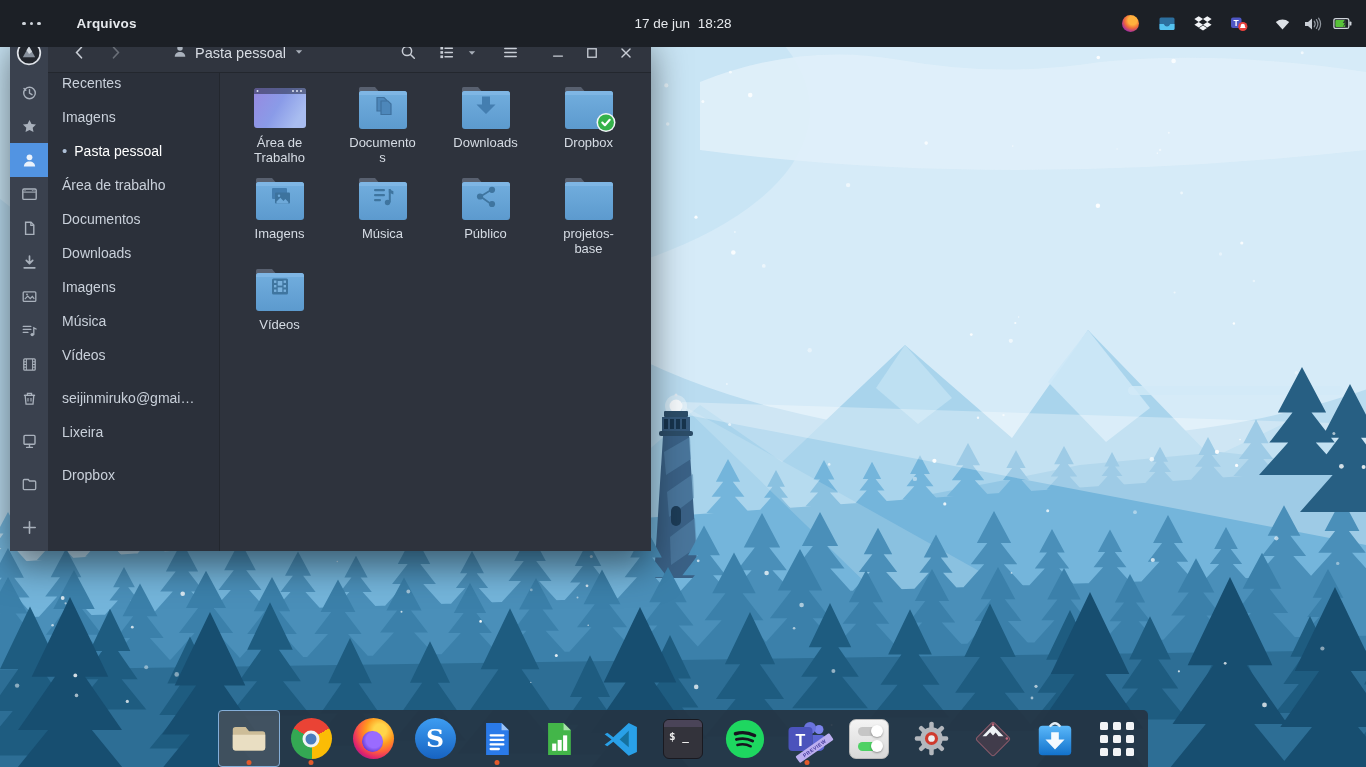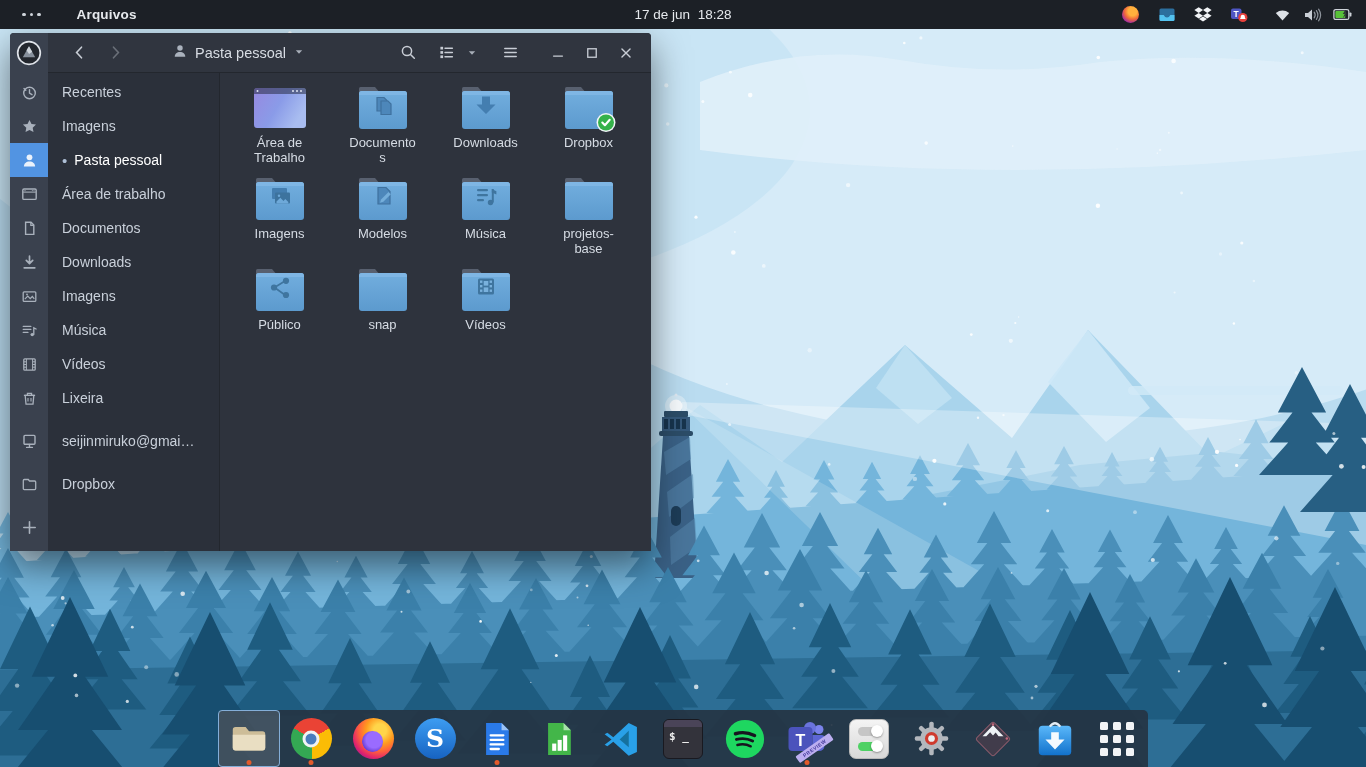--- a/index.html
+++ b/index.html
@@ -3,21 +3,21 @@
 <meta charset="utf-8">
 <style>
   *{margin:0;padding:0;box-sizing:border-box}
   html,body{width:1366px;height:767px;overflow:hidden;background:#9fcfe9;
     font-family:"Liberation Sans","DejaVu Sans",sans-serif;}
   #desktop{position:relative;width:1366px;height:767px;overflow:hidden}
   #wallpaper{position:absolute;inset:0;z-index:0}
   #wallpaper svg{display:block}
 
   
-  #topbar{position:absolute;top:0;left:0;right:0;height:29px;background:#1c2026;
+  #topbar{position:absolute;top:0;left:0;right:0;height:47px;background:#1c2026;
     color:#e6e9ed;display:flex;align-items:center;z-index:60;font-size:13.5px}
   .tb-left{display:flex;align-items:center;gap:30px;padding-left:16px}
   .tb-dots{display:flex;gap:4px;cursor:pointer;padding:4px 6px}
   .tb-dots i{width:3.5px;height:3.5px;border-radius:50%;background:#cfd4da;display:block}
   .tb-app{font-weight:bold;letter-spacing:.2px;cursor:pointer}
   .tb-clock{position:absolute;left:50%;transform:translateX(-50%);font-weight:normal;white-space:pre;cursor:pointer}
   .tb-tray{margin-left:auto;display:flex;align-items:center;gap:17px;padding-right:14px}
   .tb-tray .sys{display:flex;align-items:center;gap:11px;margin-left:8px}
   .tray-ic{display:flex;align-items:center;justify-content:center;width:19px;height:19px;cursor:pointer}
   .tray-ffn{width:17px;height:17px;border-radius:50%;
@@ -40,21 +40,21 @@
   .pathbtn{display:flex;align-items:center;gap:7px;margin-left:38px;cursor:pointer;color:#d7dce3;
     font-size:14.5px;padding:3px 6px;border-radius:3px}
   .hgroup{margin-left:auto;display:flex;align-items:center}
   .hgroup .hbtn{margin-left:12px}
   .hbtn.small{width:18px;margin-left:4px}
   .hbtn.wc{margin-left:8px}
   .hgroup .menu-gap{margin-left:16px}
   .hgroup .wc-first{margin-left:22px}
   .win-body{flex:1;display:flex;min-height:0}
   .sidebar-labels{width:172px;background:#2b303a;border-right:1px solid #23272e;padding-top:2px;flex-shrink:0}
-  .side-row{height:34px;display:flex;align-items:center;padding-left:14px;color:#c9d0da;font-size:14px;cursor:pointer}
+  .side-row{height:34px;display:flex;padding-left:14px;color:#c9d0da;font-size:14px;cursor:pointer}
   .side-row.gap{margin-top:9px}
   .side-row .bullet{color:#aebfd6;margin-right:7px;font-size:15px;line-height:1}
   .side-row.selected span.lbl{color:#fff}
   .files-main{flex:1;background:#2e333d;min-width:0}
   .files-grid{display:grid;grid-template-columns:repeat(4,103px);grid-auto-rows:91px;padding:6px 0 0 8px;align-content:start}
   .file-item{display:flex;flex-direction:column;align-items:center;cursor:pointer;padding-top:2px}
   .file-icon{width:66px;height:54px}
   .file-icon svg{width:66px;height:54px;display:block}
   .file-label{font-size:13px;color:#d6dce4;text-align:center;line-height:1.15;max-width:70px;
     overflow-wrap:anywhere;margin-top:1px}
@@ -522,25 +522,25 @@
             </div>
             <div class="side-row">
               <span class="lbl">Imagens</span>
             </div>
             <div class="side-row">
               <span class="lbl">Música</span>
             </div>
             <div class="side-row">
               <span class="lbl">Vídeos</span>
             </div>
+            <div class="side-row gap">
+              <span class="lbl">seijinmiruko@gmai…</span>
+            </div>
             <div class="side-row">
               <span class="lbl">Lixeira</span>
-            </div>
-            <div class="side-row gap">
-              <span class="lbl">seijinmiruko@gmai…</span>
             </div>
             <div class="side-row gap">
               <span class="lbl">Dropbox</span>
             </div>
           </div>
         <div class="files-main">
           <div class="files-grid" id="files-grid">
               <div class="file-item">
                 <span class="file-icon">
                   <svg viewBox="0 0 66 54">
@@ -644,67 +644,31 @@
                   <svg viewBox="0 0 66 54">
                     <defs>
                       <linearGradient id="fg" x1="0" y1="0" x2="0" y2="1">
                         <stop offset="0" stop-color="#72aede"></stop>
                         <stop offset="1" stop-color="#5c9ace"></stop>
                       </linearGradient>
                     </defs>
                     <path d="M9 7.5q0-1.5 1.5-1.5H25l6 7H9z" fill="#58606f"></path>
                     <rect x="9" y="10" width="48" height="38" rx="3" fill="url(#fg)"></rect>
                     <path d="M9 13q0-3 3-3h42q3 0 3 3v1H9z" fill="#7fb6e4"></path>
-                    <g>
-                      <path d="M28 15.5h8l4 4V32H28z" fill="#4d87ba" stroke="#3f719e" stroke-width="1.2"></path>
-                      <path d="M31 27.5l7.5-7.5 2.3 2.3-7.5 7.5-3.3 1z" fill="#75aeda"></path>
-                    </g>
-                  </svg>
-                </span>
-                <span class="file-label">Modelos</span>
-              </div>
-              <div class="file-item">
-                <span class="file-icon">
-                  <svg viewBox="0 0 66 54">
-                    <defs>
-                      <linearGradient id="fg" x1="0" y1="0" x2="0" y2="1">
-                        <stop offset="0" stop-color="#72aede"></stop>
-                        <stop offset="1" stop-color="#5c9ace"></stop>
-                      </linearGradient>
-                    </defs>
-                    <path d="M9 7.5q0-1.5 1.5-1.5H25l6 7H9z" fill="#58606f"></path>
-                    <rect x="9" y="10" width="48" height="38" rx="3" fill="url(#fg)"></rect>
-                    <path d="M9 13q0-3 3-3h42q3 0 3 3v1H9z" fill="#7fb6e4"></path>
                     <g fill="#3f759f">
                       <rect x="24" y="17" width="11" height="2.3" rx="1.1"></rect>
                       <rect x="24" y="22" width="11" height="2.3" rx="1.1"></rect>
                       <rect x="24" y="27" width="7" height="2.3" rx="1.1"></rect>
                       <circle cx="37.5" cy="30.5" r="2.7"></circle>
                       <rect x="38.8" y="17" width="2" height="13.5"></rect>
                       <path d="M38.8 17l4.6 2.2v3.4l-4.6-2.2z"></path>
                     </g>
                   </svg>
                 </span>
                 <span class="file-label">Música</span>
-              </div>
-              <div class="file-item">
-                <span class="file-icon">
-                  <svg viewBox="0 0 66 54">
-                    <defs>
-                      <linearGradient id="fg" x1="0" y1="0" x2="0" y2="1">
-                        <stop offset="0" stop-color="#72aede"></stop>
-                        <stop offset="1" stop-color="#5c9ace"></stop>
-                      </linearGradient>
-                    </defs>
-                    <path d="M9 7.5q0-1.5 1.5-1.5H25l6 7H9z" fill="#58606f"></path>
-                    <rect x="9" y="10" width="48" height="38" rx="3" fill="url(#fg)"></rect>
-                    <path d="M9 13q0-3 3-3h42q3 0 3 3v1H9z" fill="#7fb6e4"></path>
-                  </svg>
-                </span>
-                <span class="file-label">projetos-base</span>
               </div>
               <div class="file-item">
                 <span class="file-icon">
                   <svg viewBox="0 0 66 54">
                     <defs>
                       <linearGradient id="fg" x1="0" y1="0" x2="0" y2="1">
                         <stop offset="0" stop-color="#72aede"></stop>
                         <stop offset="1" stop-color="#5c9ace"></stop>
                       </linearGradient>
                     </defs>
@@ -730,21 +694,21 @@
                       <linearGradient id="fg" x1="0" y1="0" x2="0" y2="1">
                         <stop offset="0" stop-color="#72aede"></stop>
                         <stop offset="1" stop-color="#5c9ace"></stop>
                       </linearGradient>
                     </defs>
                     <path d="M9 7.5q0-1.5 1.5-1.5H25l6 7H9z" fill="#58606f"></path>
                     <rect x="9" y="10" width="48" height="38" rx="3" fill="url(#fg)"></rect>
                     <path d="M9 13q0-3 3-3h42q3 0 3 3v1H9z" fill="#7fb6e4"></path>
                   </svg>
                 </span>
-                <span class="file-label">snap</span>
+                <span class="file-label">projetos-base</span>
               </div>
               <div class="file-item">
                 <span class="file-icon">
                   <svg viewBox="0 0 66 54">
                     <defs>
                       <linearGradient id="fg" x1="0" y1="0" x2="0" y2="1">
                         <stop offset="0" stop-color="#72aede"></stop>
                         <stop offset="1" stop-color="#5c9ace"></stop>
                       </linearGradient>
                     </defs>

